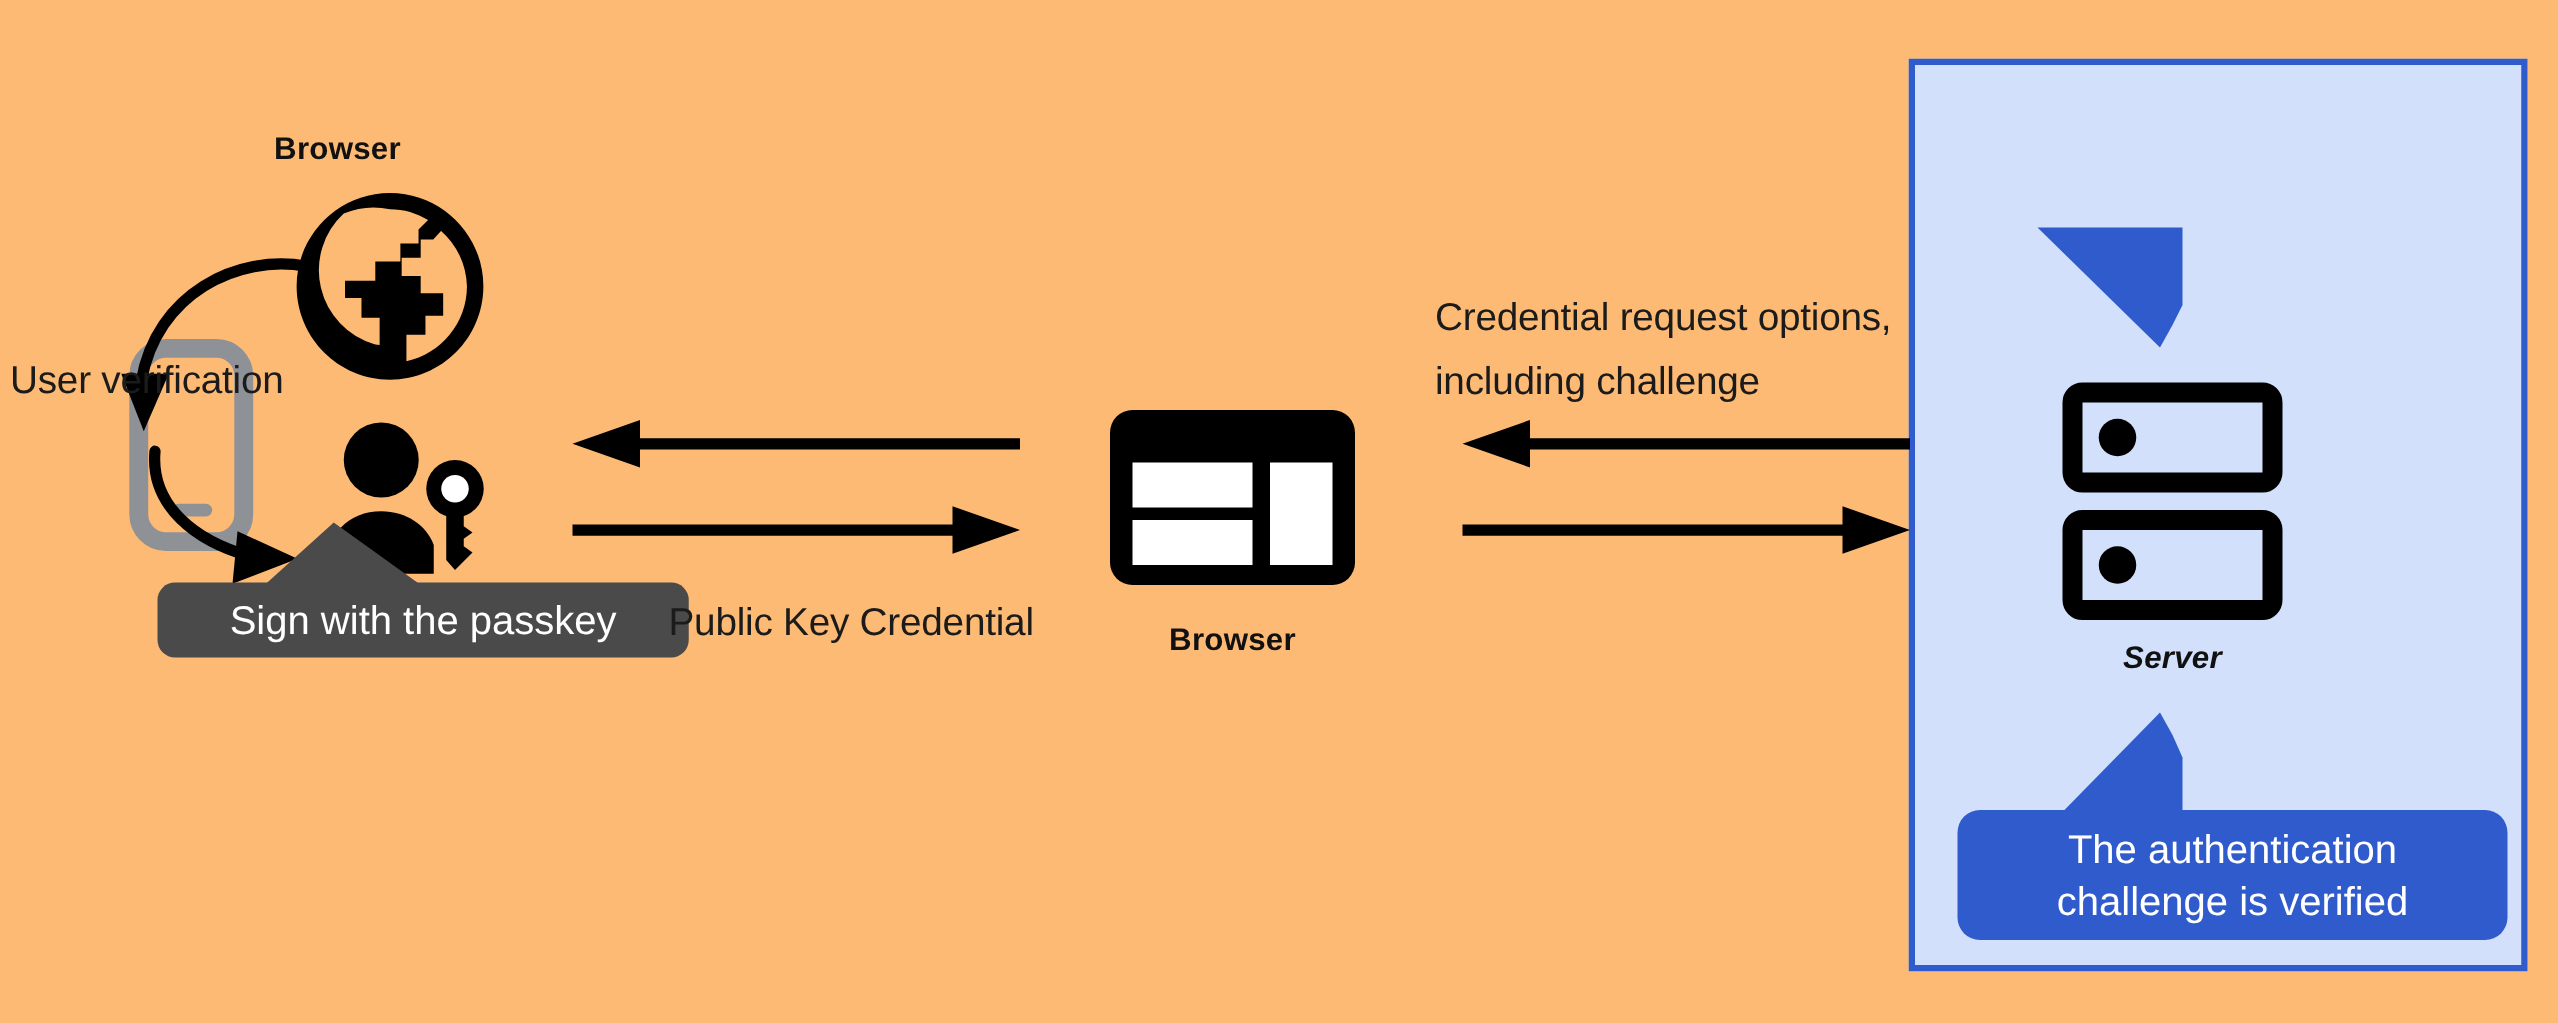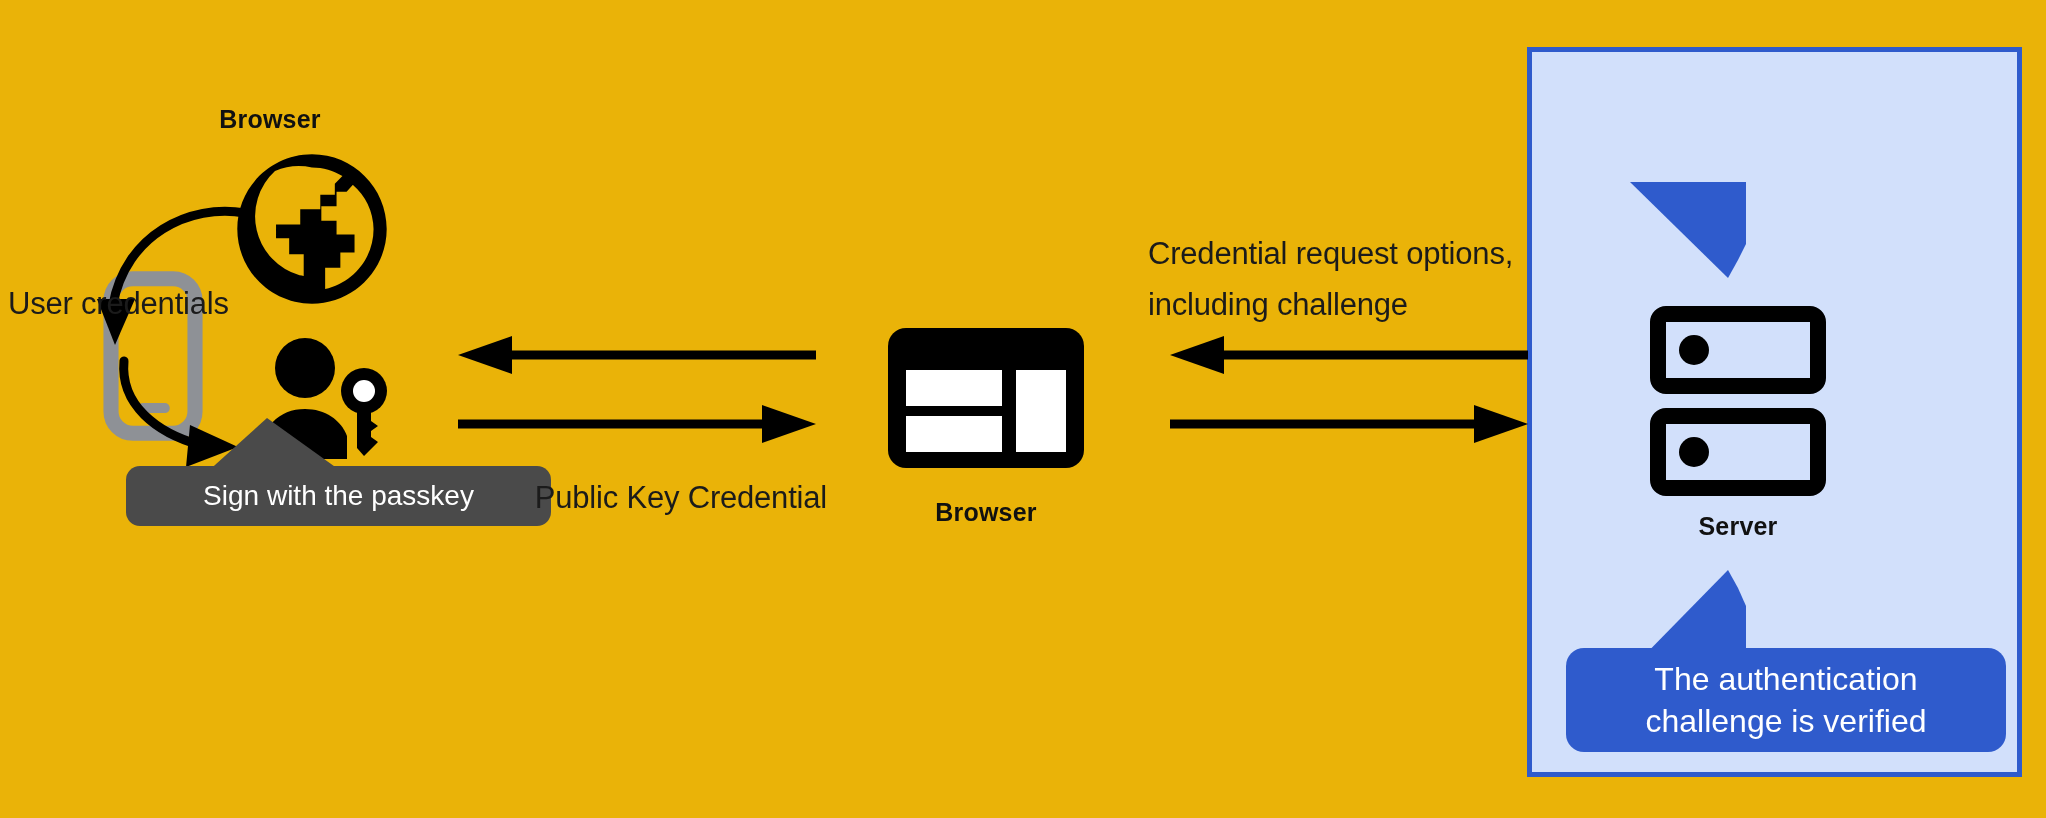--- a/index.html
+++ b/index.html
@@ -7,21 +7,21 @@
     padding: 0;
     background: #ffffff;
   }
   body {
     font-family: "Liberation Sans", sans-serif;
   }
   #stage {
     position: relative;
     width: 2046px;
     height: 818px;
-    background: #eab308;
+    background: #fdba74;
     overflow: hidden;
   }
   .abs { position: absolute; }
 
   
   .lbl {
     font-family: "Liberation Sans", sans-serif;
     color: #1b1b1b;
     font-size: 31px;
     line-height: 51px;
@@ -63,21 +63,21 @@
     align-items: center;
     justify-content: center;
     white-space: pre-line;
     box-sizing: border-box;
     padding: 10px 18px;
   }
   .tooltip-dark {
     background: #4a4a4a;
     color: #ffffff;
     border-radius: 14px;
-    font-size: 28px;
+    font-size: 32px;
     line-height: 40px;
     text-align: center;
     display: flex;
     align-items: center;
     justify-content: center;
     white-space: pre;
     box-sizing: border-box;
     padding: 8px 12px;
   }
 
@@ -105,21 +105,21 @@
     </svg>
   </div>
 
   <div class="abs" style="left:95px; top:195px; width:220px; height:160px;">
     <svg width="220" height="160" viewBox="0 0 220 160">
       <path d="M150 18 C 95 8, 30 40, 18 110" stroke="#000000" stroke-width="9" fill="none" stroke-linecap="round"></path>
       <polygon points="2,104 40,104 20,150" fill="#000000"></polygon>
     </svg>
   </div>
 
-  <div class="abs lbl" style="left:8px; top:287px; width:260px; line-height:34px;">User credentials</div>
+  <div class="abs lbl" style="left:8px; top:287px; width:260px; line-height:34px;">User verification</div>
 
   <div class="abs" style="left:112px; top:355px; width:220px; height:140px;">
     <svg width="220" height="140" viewBox="0 0 220 140">
       <path d="M12 6 C 8 50, 45 78, 88 90" stroke="#000000" stroke-width="9" fill="none" stroke-linecap="round"></path>
       <polygon points="78,70 126,92 74,112" fill="#000000"></polygon>
     </svg>
   </div>
 
   <div class="abs" style="left:245px; top:335px; width:152px; height:130px;">
     <svg width="152" height="130" viewBox="0 0 152 130">
@@ -197,21 +197,21 @@
 
   <div class="abs" style="left:1652px; top:308px; width:172px; height:186px;">
     <svg width="172" height="186" viewBox="0 0 86 93">
       <rect x="3" y="3" width="80" height="36" rx="4" ry="4" fill="none" stroke="#000000" stroke-width="8"></rect>
       <circle cx="21" cy="21" r="7.5" fill="#000000"></circle>
       <rect x="3" y="54" width="80" height="36" rx="4" ry="4" fill="none" stroke="#000000" stroke-width="8"></rect>
       <circle cx="21" cy="72" r="7.5" fill="#000000"></circle>
     </svg>
   </div>
 
-  <div class="abs lbl-bold" style="left:1638px; top:512px; width:200px;">Server</div>
+  <div class="abs lbl-bold" style="left:1638px; top:512px; width:200px;font-style:italic;">Server</div>
 
   <div class="abs" style="left:1630px; top:570px; width:200px; height:110px;">
     <svg width="200" height="110" viewBox="0 0 200 110">
       <polygon points="98,0 108,18 116,36 116,100 0,100" fill="#2f5bcc"></polygon>
     </svg>
   </div>
 
   <div class="abs callout" style="left:1566px; top:648px; width:440px; height:104px;">The authentication
 challenge is verified</div>
 

